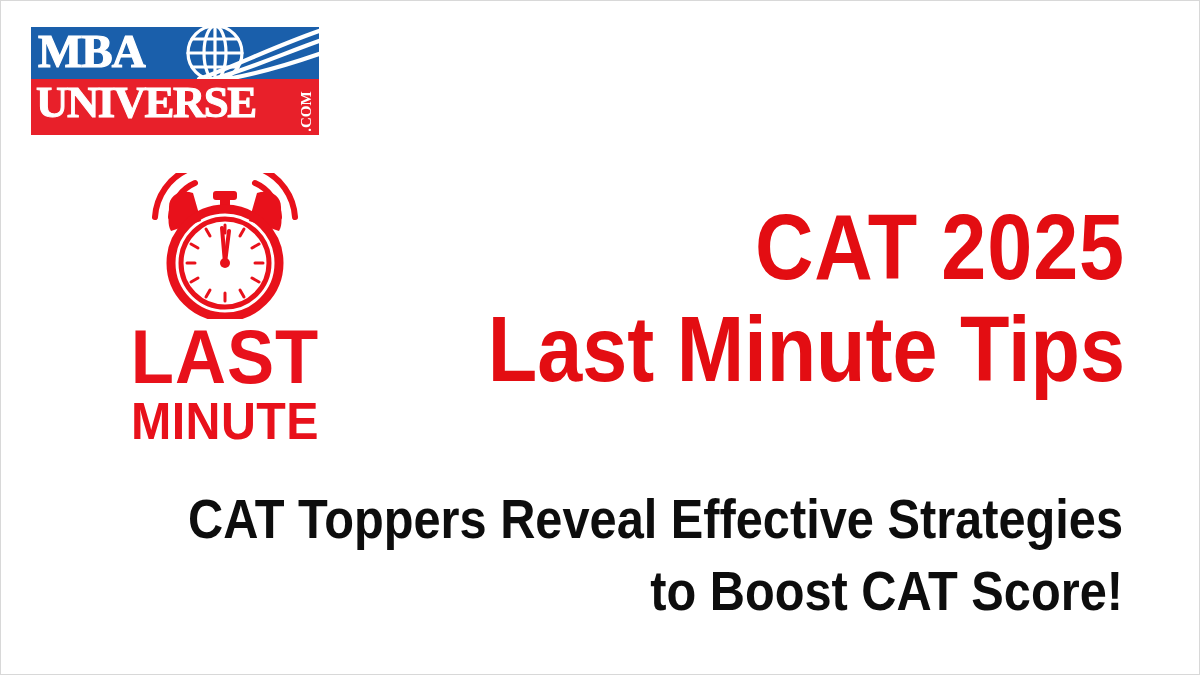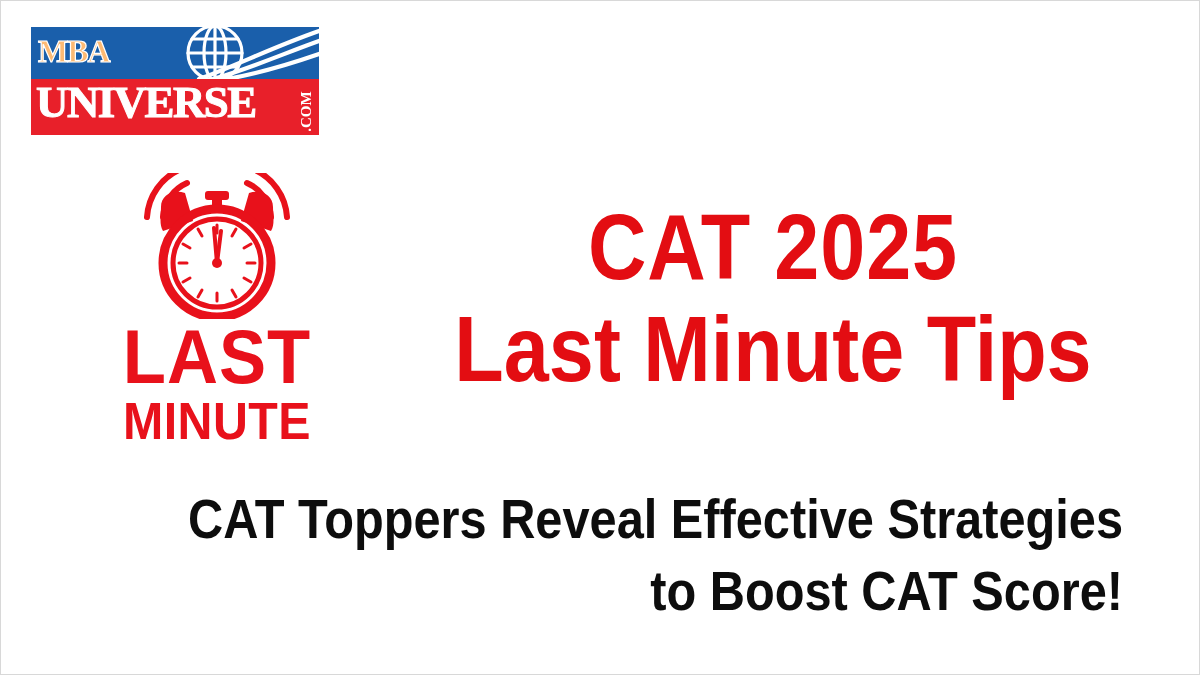--- a/index.html
+++ b/index.html
@@ -44,23 +44,23 @@
     height: 56px;
     background: #e8202a;
     overflow: hidden;
   }
   .logo-mba {
     position: absolute;
     left: 7px;
     top: -2px;
     font-family: "Liberation Serif", serif;
     font-weight: bold;
-    font-size: 32px;
+    font-size: 47px;
     line-height: 52px;
-    color: #fdba74;
+    color: #ffffff;
     letter-spacing: -1px;
     -webkit-text-stroke: 1.2px #ffffff;
   }
   .logo-universe {
     position: absolute;
     left: 5px;
     top: -1px;
     font-family: "Liberation Serif", serif;
     font-weight: bold;
     font-size: 44px;
@@ -96,21 +96,21 @@
     position: absolute;
     right: 0;
     top: 0;
     width: 150px;
     height: 52px;
   }
 
   
   .badge {
     position: absolute;
-    left: 92px;
+    left: 100px;
     top: 172px;
     width: 248px;
     height: 270px;
   }
   .clock-wrap {
     position: absolute;
     left: 24px;
     top: 0;
     width: 200px;
     height: 146px;
@@ -139,21 +139,21 @@
     letter-spacing: 0.5px;
     transform: scaleX(0.93);
   }
 
   
   .headline {
     position: absolute;
     left: 372px;
     top: 196px;
     width: 800px;
-    text-align: center;
+    text-align: right;
   }
   .headline-line {
     color: #e30d12;
     font-family: "Liberation Sans Narrow", "Liberation Sans", sans-serif;
     font-weight: bold;
     white-space: nowrap;
     transform: scaleX(0.88);
   }
   .headline-line-1 {
     font-size: 92px;

